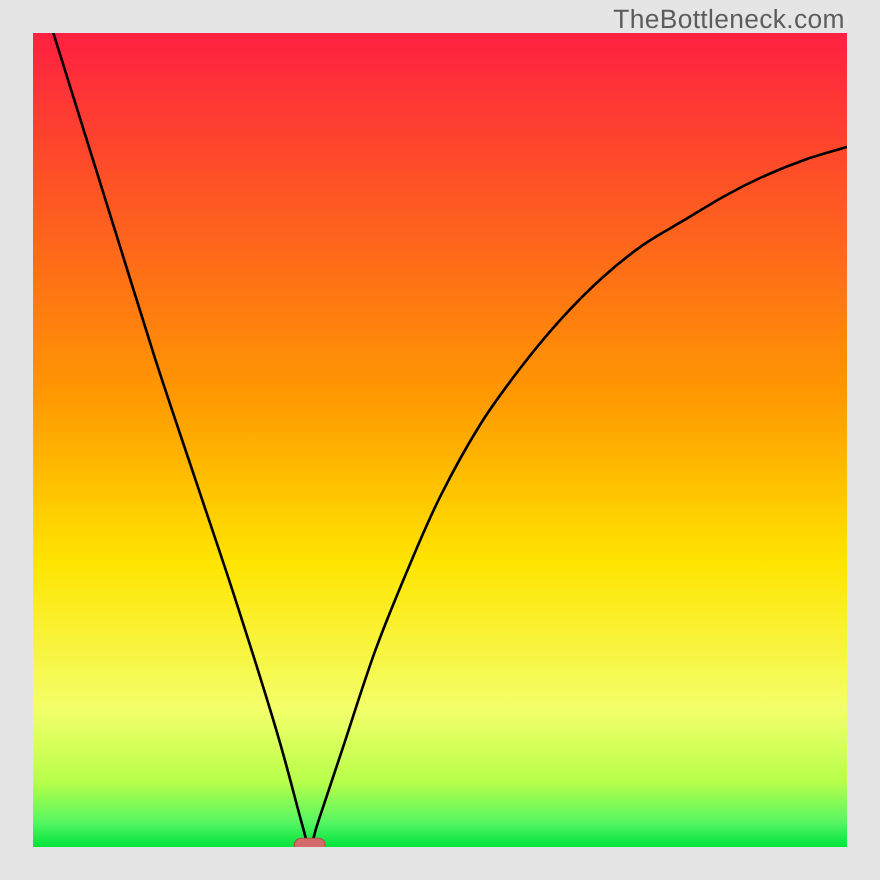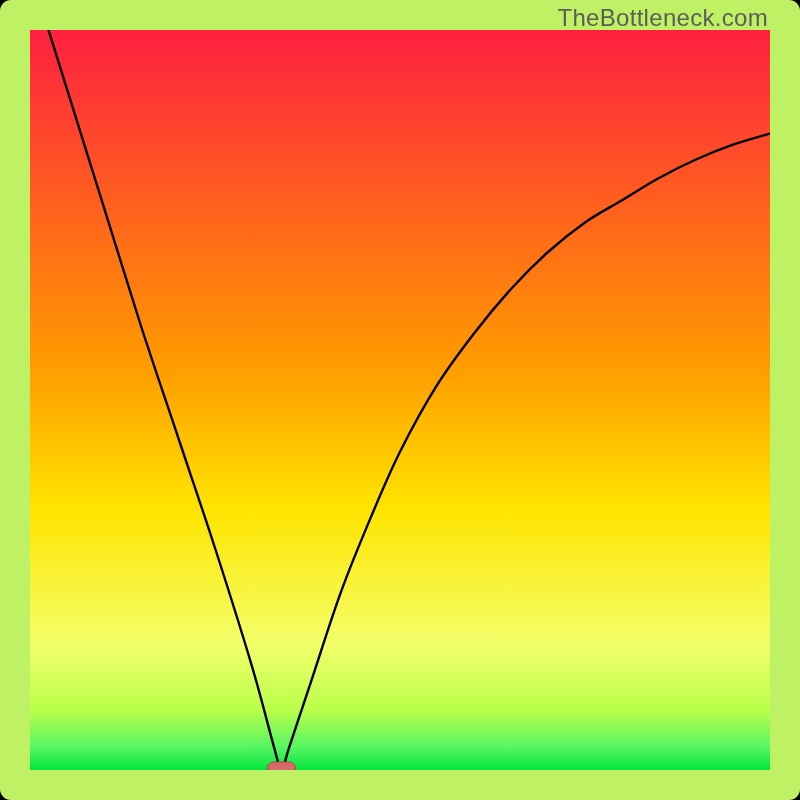--- a/index.html
+++ b/index.html
@@ -8,22 +8,21 @@
     width: 800px;
     height: 800px;
     overflow: hidden;
     background: #000;
     font-family: Arial, Helvetica, sans-serif;
   }
   .frame {
     position: absolute;
     left: 0; top: 0;
     width: 800px; height: 800px;
-    background: #bef264;
-    border-radius: 11px;
+    background: #e5e5e5;
   }
   .plot {
     position: absolute;
     left: 30px;
     top: 30px;
     width: 740px;
     height: 740px;
     overflow: hidden;
   }
   .watermark {

